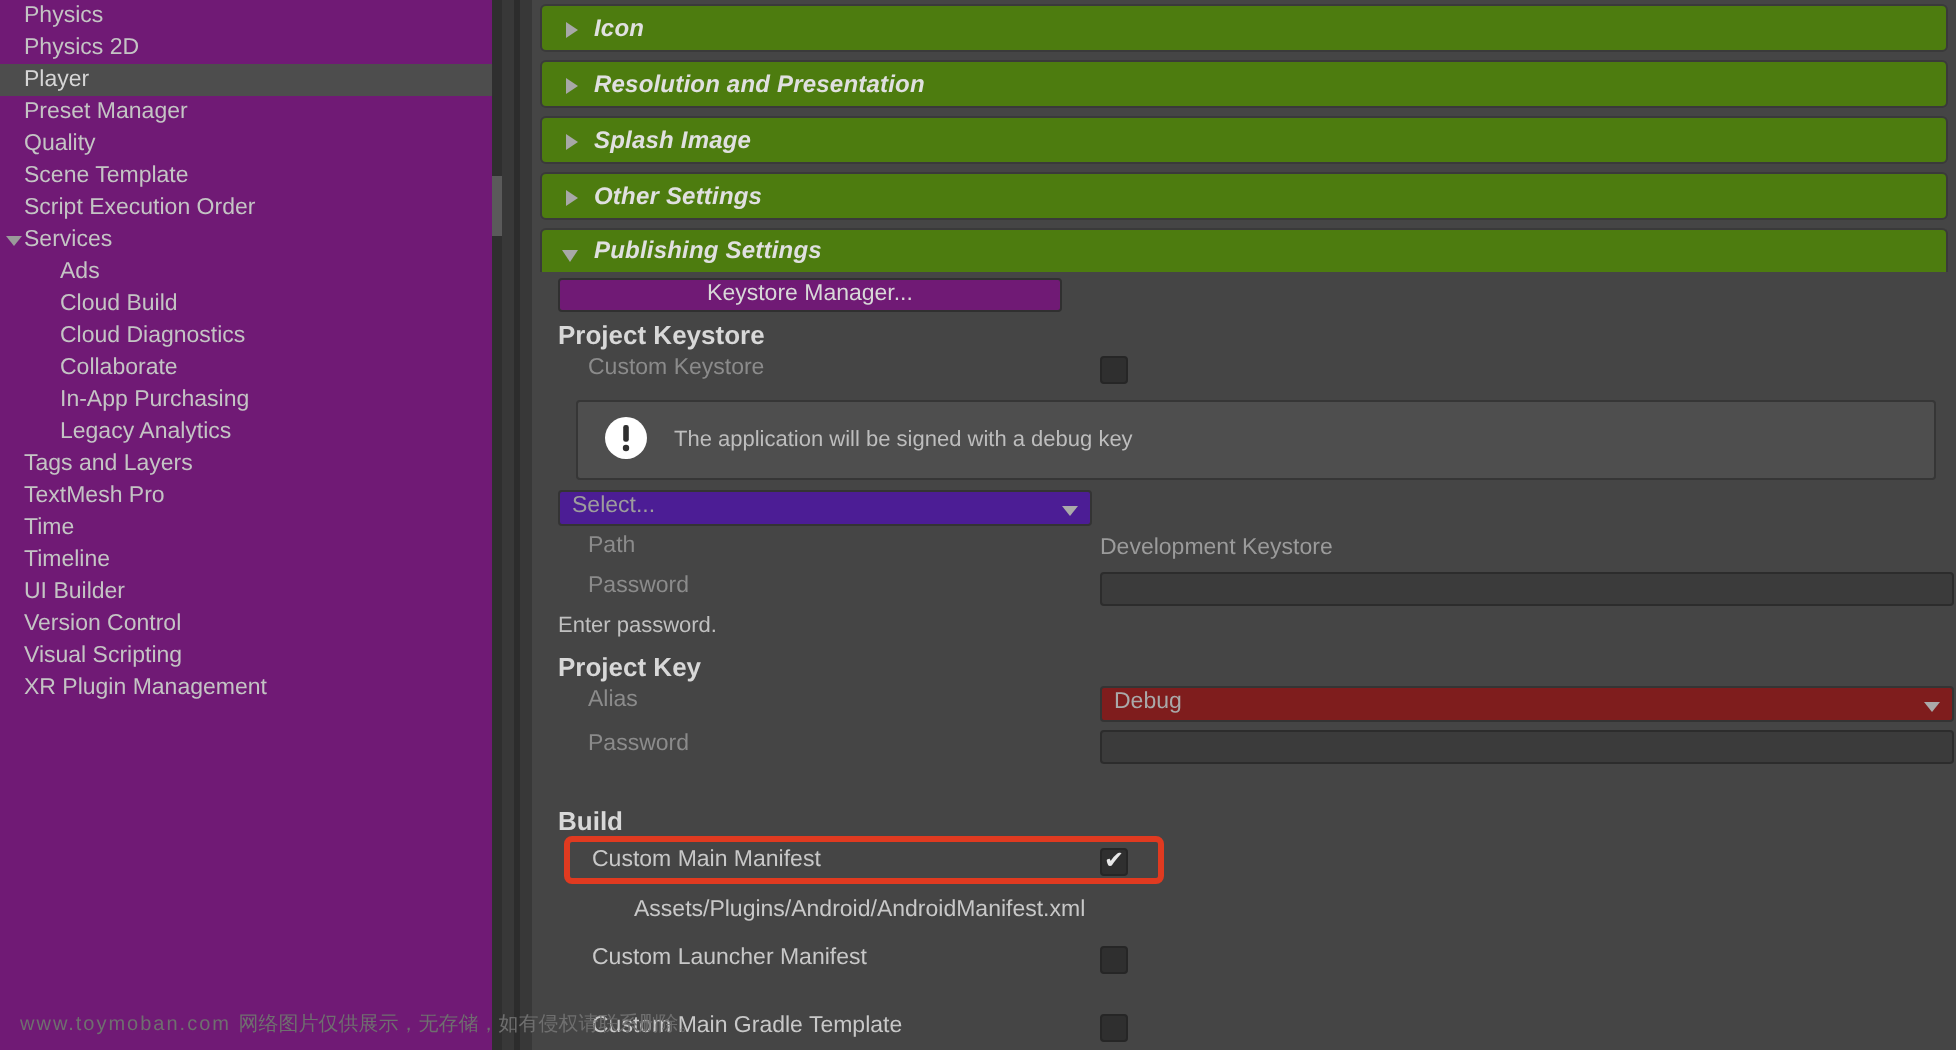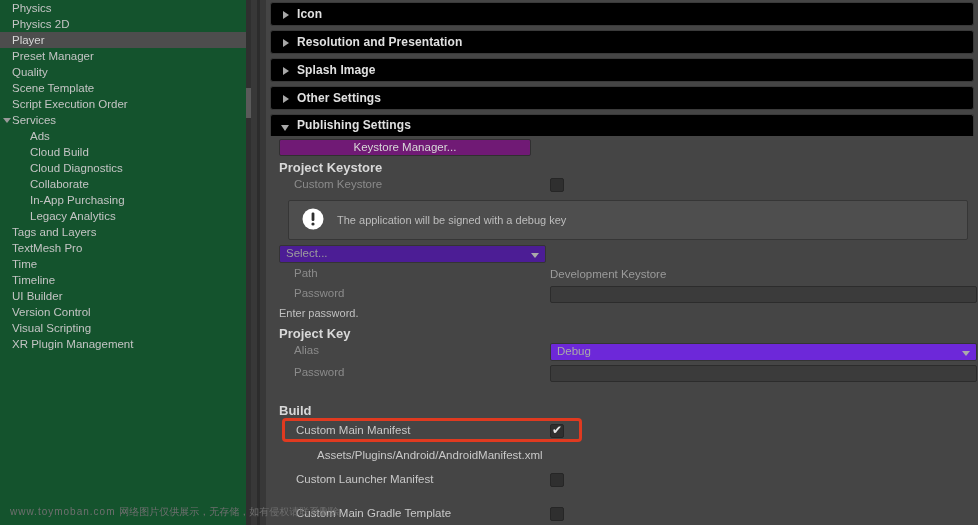--- a/index.html
+++ b/index.html
@@ -7,21 +7,21 @@
     width: 978px; height: 525px;
     background: #383838;
     font-family: "Liberation Sans", sans-serif;
     overflow: hidden;
   }
   #root { position: relative; width: 978px; height: 525px; display: flex; }
 
   
   .sidebar {
     width: 246px; height: 525px;
-    background: #14532d;
+    background: #701a75;
     padding-top: 0px;
     position: relative;
     overflow: hidden;
   }
   .side-row {
     height: 16px;
     line-height: 16px;
     font-size: 11.5px;
     color: #c4c4c4;
     padding-left: 12px;
@@ -58,26 +58,27 @@
   
   .main {
     width: 712px; height: 525px;
     background: #454545;
     position: relative;
     overflow: hidden;
   }
 
   .foldout {
     margin: 0 4px 4px 4px;
-    background: #000000;
+    background: #4d7c0f;
     border: 1px solid #3a3a3a;
     border-radius: 3px;
     height: 24px;
     line-height: 23px;
     position: relative;
+    font-style: italic;
   }
   .foldout .arrow { position: absolute; left: 10px; top: 0; width: 12px; height: 24px; }
   .arrow.right::before {
     content:"";
     position:absolute; left:2px; top:8px;
     border-top: 4.5px solid transparent;
     border-bottom: 4.5px solid transparent;
     border-left: 6px solid #a8a8a8;
   }
   .arrow.down::before {
@@ -167,21 +168,21 @@
   .select .caret, .field-dd .caret {
     position: absolute; right: 6px; top: 7px;
     border-left: 4.5px solid transparent;
     border-right: 4.5px solid transparent;
     border-top: 5px solid #aaaaaa;
   }
 
   .field-dd {
     position: absolute; left: 280px; top: 1px;
     width: 427px; height: 18px;
-    background: #6d28d9;
+    background: #7f1d1d;
     border: 1px solid #343434;
     border-radius: 2px;
   }
   .field-dd .ftext {
     position: absolute; left: 6px; top: 1px;
     font-size: 11.5px; color: #a9a9a9;
   }
   .field-val {
     position: absolute; left: 280px; top: 3px;
     font-size: 11.5px; color: #9b9b9b;

